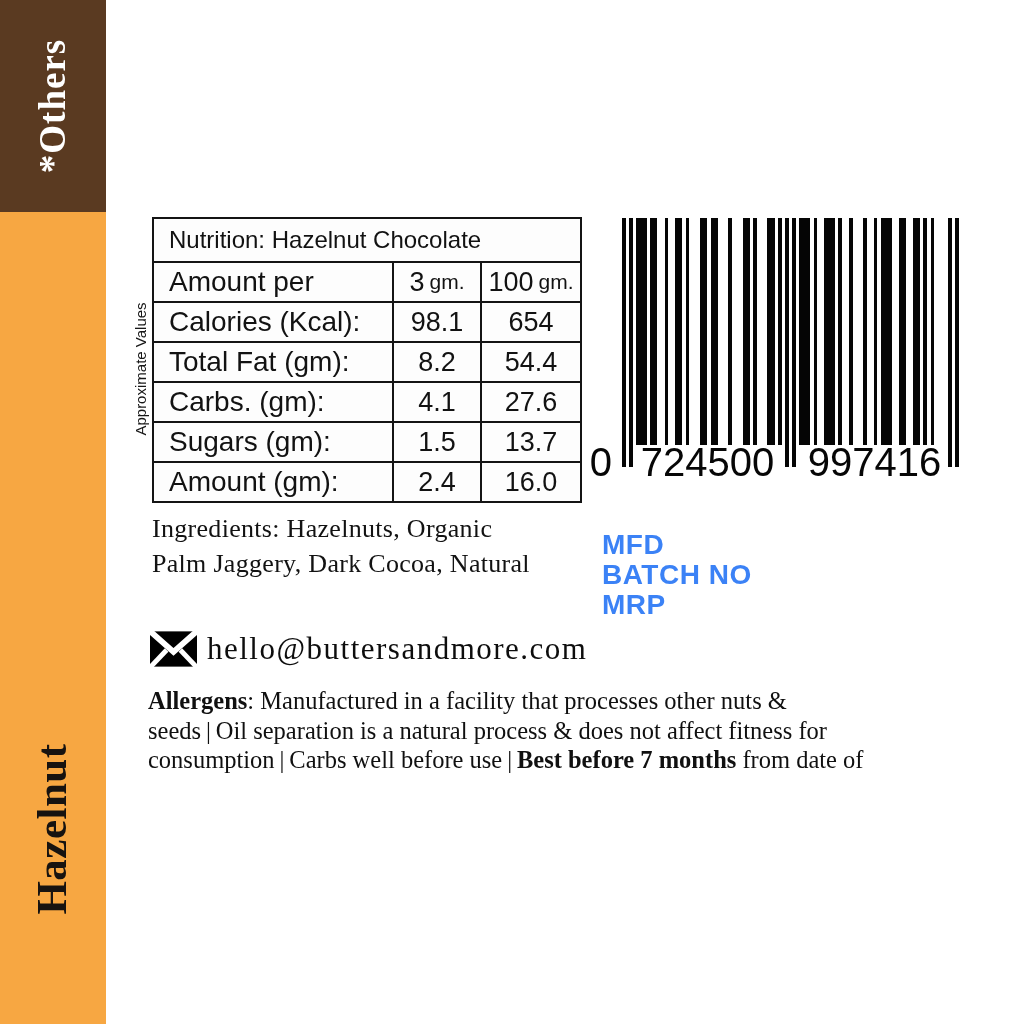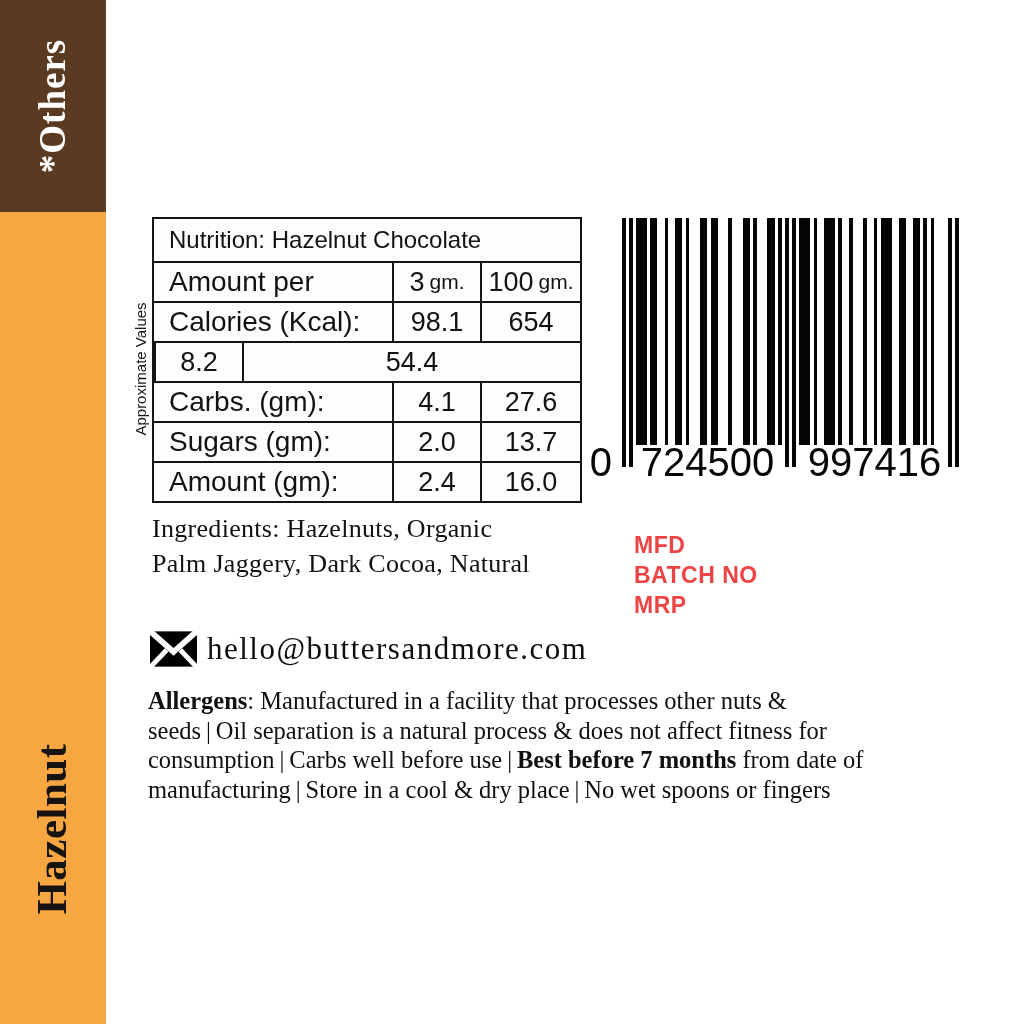--- a/index.html
+++ b/index.html
@@ -40,22 +40,22 @@
   
   .barcode { position:absolute; left:622px; top:218px; width:338px; height:262px; }
   .bars { display:flex; align-items:flex-start; width:338px; height:250px; }
   .bc-digit { position:absolute; font-family:"Liberation Sans", sans-serif;
               font-size:40px; line-height:40px; color:#060606; }
   .bc-left { left:-38px; top:224px; width:28px; text-align:right; }
   .bc-g1 { left:11px; top:224px; width:149px; text-align:center; }
   .bc-g2 { left:178px; top:224px; width:149px; text-align:center; }
 
   
-  .mfd { position:absolute; left:634px; top:530px; font-family:"Liberation Sans", sans-serif;
-         font-weight:700; font-size:23px; line-height:30px; letter-spacing:0.5px; color:#ef4444; }
+  .mfd { position:absolute; left:602px; top:530px; font-family:"Liberation Sans", sans-serif;
+         font-weight:700; font-size:28px; line-height:30px; letter-spacing:0.5px; color:#3b82f6; }
 
   
   .ingredients { position:absolute; left:152px; top:511px; font-size:26px; line-height:35px;
                  color:#121212; letter-spacing:0.3px; }
 
   
   .email-row { position:absolute; left:150px; top:631px; display:flex; align-items:center; }
   .mail-icon { width:47px; height:36px; display:inline-block; margin-right:10px; }
   .email { font-size:31px; letter-spacing:1.5px; color:#0d0d0d; }
 
@@ -95,31 +95,32 @@
         <span>100</span>
         <span class="unit">gm.</span>
       </div>
     </div>
     <div class="trow">
       <div class="tc lbl">Calories (Kcal):</div>
       <div class="tc v1">98.1</div>
       <div class="tc v2">654</div>
     </div>
     <div class="trow">
+      <div class="tc lbl">Total Fat (gm):</div>
       <div class="tc v1">8.2</div>
       <div class="tc v2">54.4</div>
     </div>
     <div class="trow">
       <div class="tc lbl">Carbs. (gm):</div>
       <div class="tc v1">4.1</div>
       <div class="tc v2">27.6</div>
     </div>
     <div class="trow">
       <div class="tc lbl">Sugars (gm):</div>
-      <div class="tc v1">2.0</div>
+      <div class="tc v1">1.5</div>
       <div class="tc v2">13.7</div>
     </div>
     <div class="trow">
       <div class="tc lbl">Amount (gm):</div>
       <div class="tc v1">2.4</div>
       <div class="tc v2">16.0</div>
     </div>
   </div>
 
   <div class="barcode">
@@ -245,16 +246,15 @@
         <path d="M51 40 L31 19" fill="none" stroke="#fff" stroke-width="5"></path>
       </svg>
     </span>
     <span class="email">hello@buttersandmore.com</span>
   </div>
 
   <div class="allergens">
     <div class="aline"><span class="b">Allergens</span><span>: Manufactured in a facility that processes other nuts &amp;</span></div>
     <div class="aline">seeds | Oil separation is a natural process &amp; does not affect fitness for</div>
     <div class="aline"><span>consumption | Carbs well before use | </span><span class="b">Best before 7 months</span><span> from date of</span></div>
-    <div class="aline">manufacturing | Store in a cool &amp; dry place | No wet spoons or fingers</div>
   </div>
 
 </div>
 
 </body></html>

